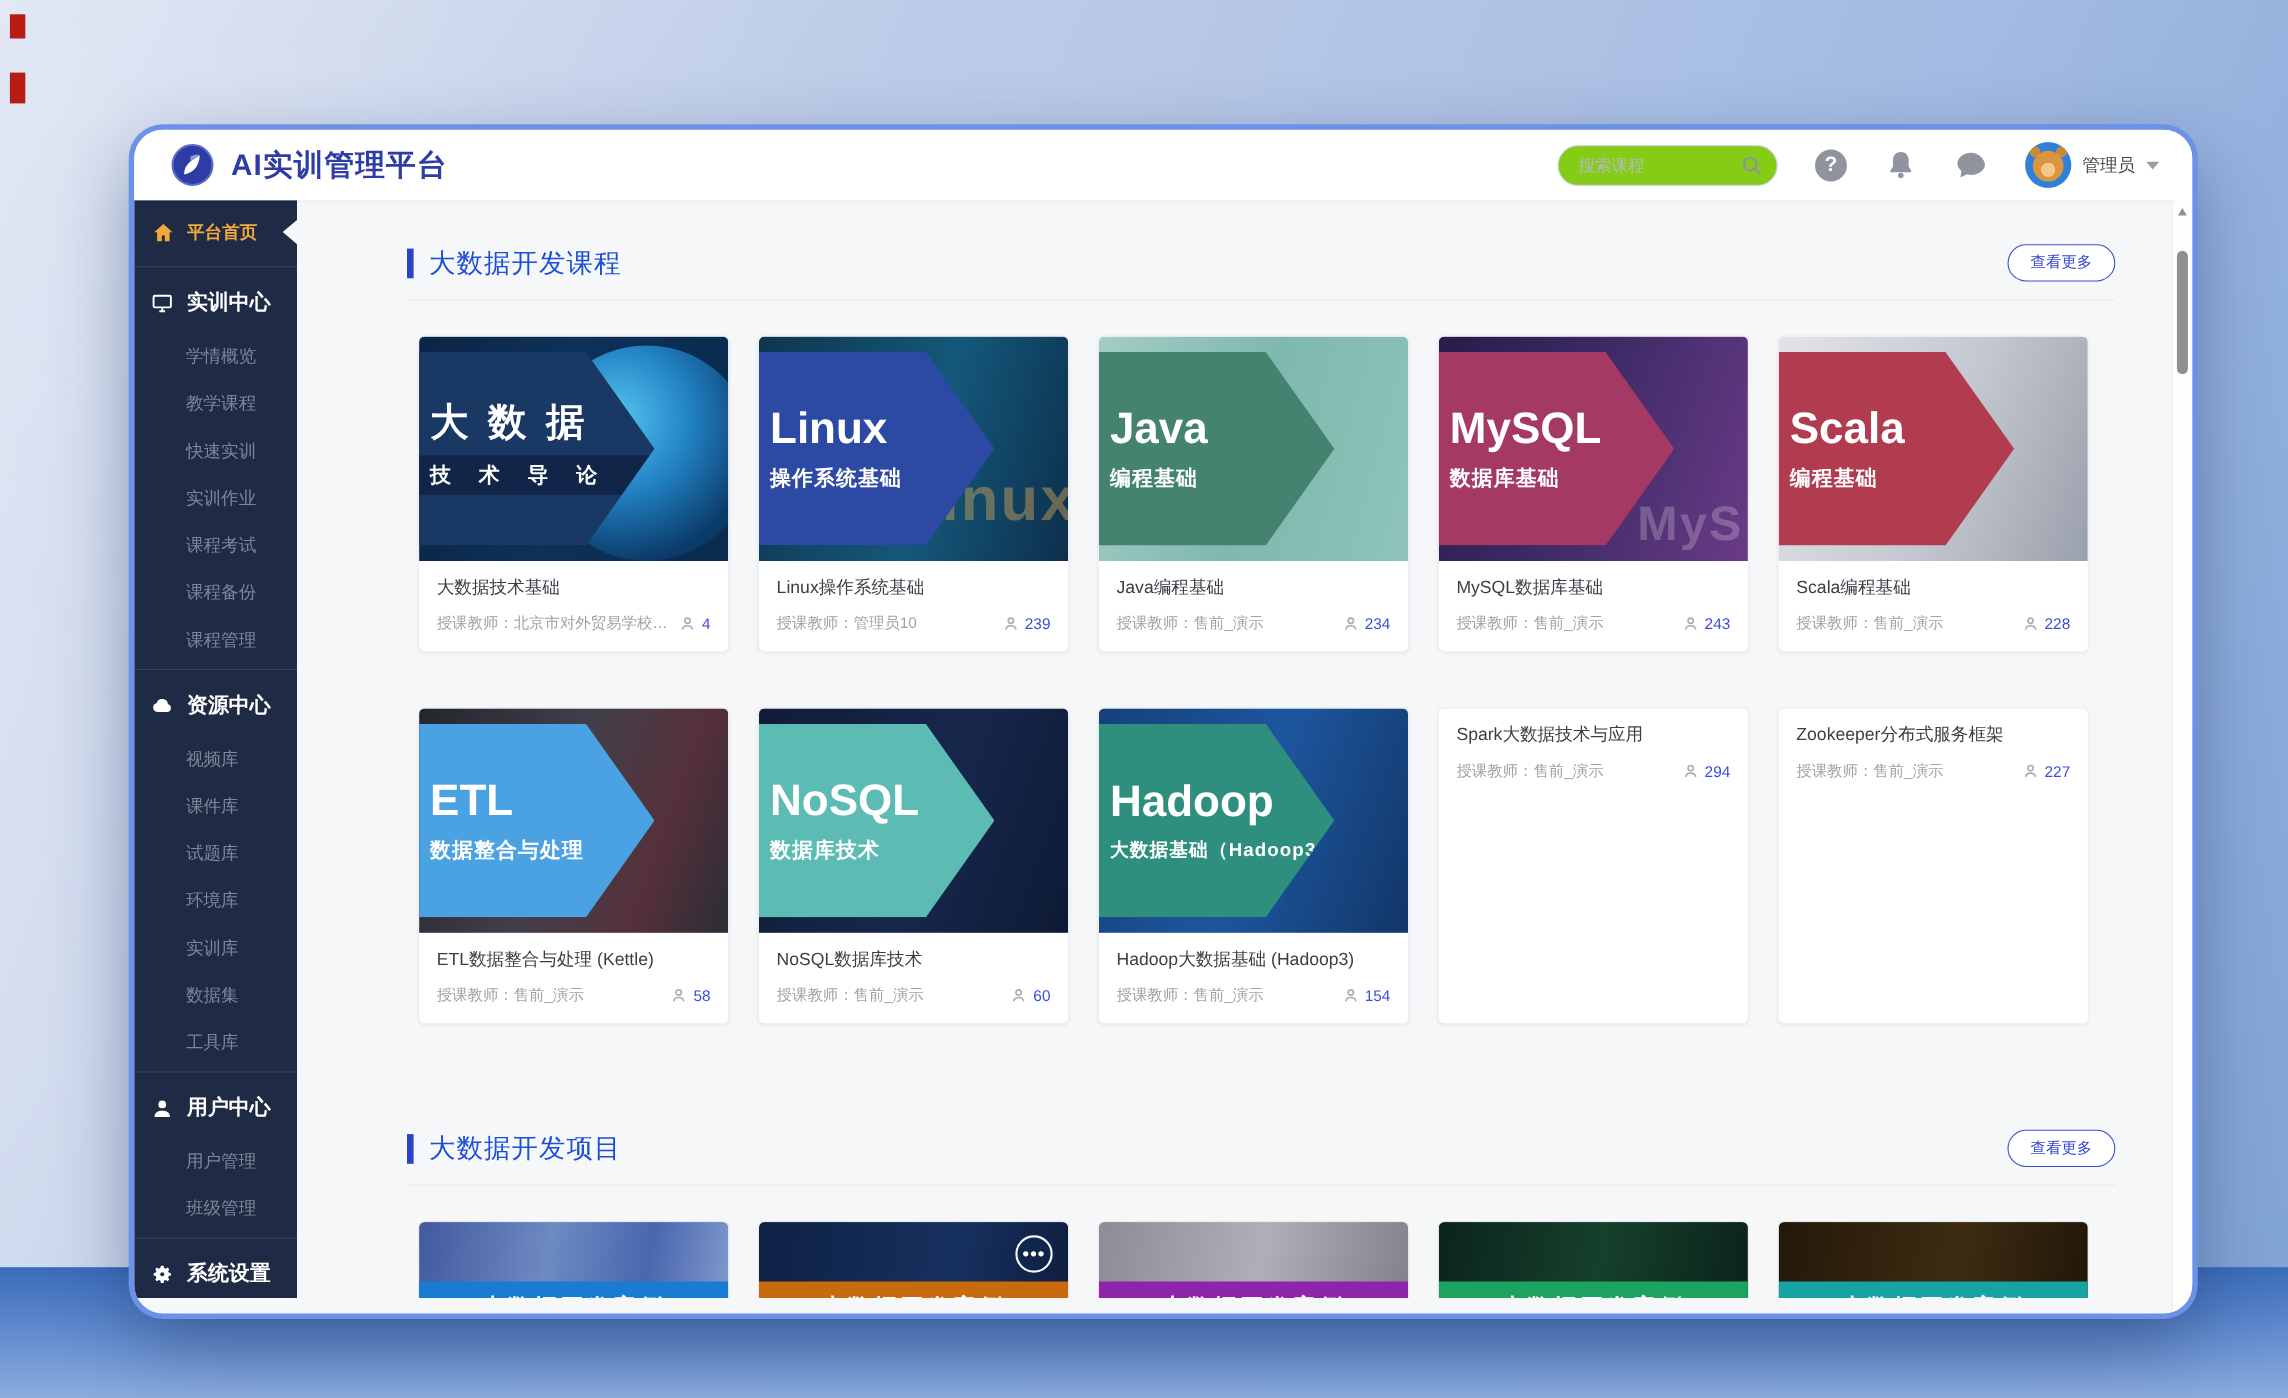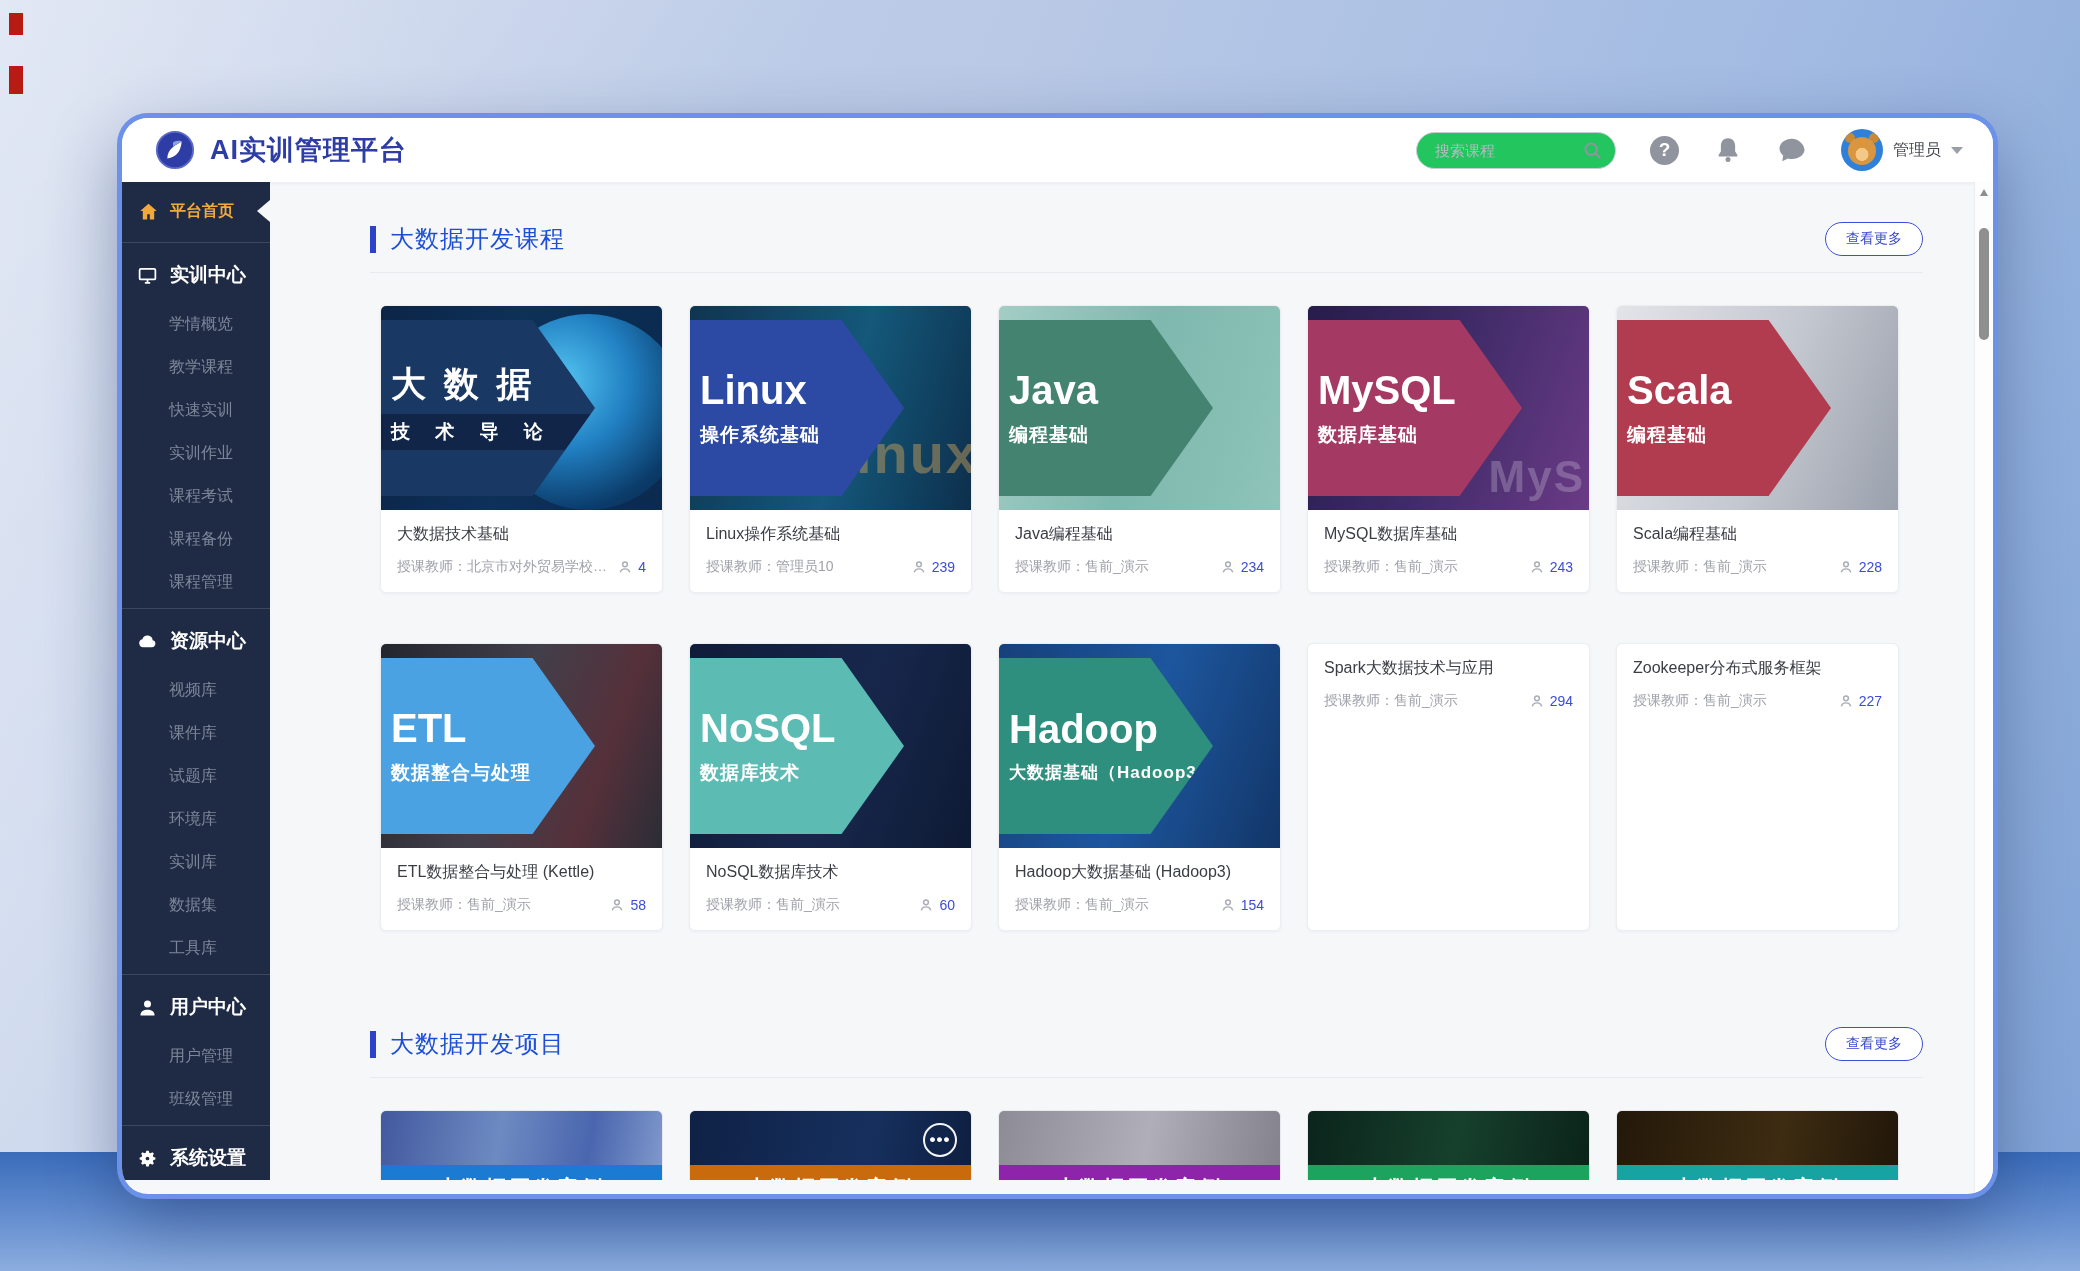--- a/index.html
+++ b/index.html
@@ -30,21 +30,21 @@
     box-shadow:0 0 0 5px #6b91e8, 0 26px 70px rgba(22,42,92,.45); }
 
   
   .hdr { height:64px; background:#fff; display:flex; align-items:center;
     padding:0 30px 0 32px; position:relative; z-index:5; box-shadow:0 1px 4px rgba(20,30,70,.07); }
   .logo { width:42px; height:42px; flex:0 0 auto; }
   .hdr-title { margin-left:14px; font-size:27px; font-weight:bold; color:#2e3da6; letter-spacing:1px; }
   .hdr-right { margin-left:auto; display:flex; align-items:center; gap:34px; }
   .search { position:relative; width:200px; }
   .search input { width:100%; height:37px; border:1px solid #c9cdd6; border-radius:19px;
-    padding:0 44px 0 18px; font-size:15px; color:#555; background:#22c55e; outline:none;
+    padding:0 44px 0 18px; font-size:15px; color:#555; background:#84cc16; outline:none;
     font-family:inherit; }
   .search input::placeholder { color:#b6bac2; }
   .search .mag { position:absolute; right:13px; top:8px; width:21px; height:21px; cursor:pointer; }
   .hicon { width:30px; height:30px; cursor:pointer; }
   .help-circle { width:29px; height:29px; border-radius:50%; background:#8f949e; color:#fff;
     font-size:19px; font-weight:bold; display:flex; align-items:center; justify-content:center; cursor:pointer; }
   .userbox { display:flex; align-items:center; gap:10px; cursor:pointer; }
   .avatar { width:42px; height:42px; border-radius:50%; background:#2f80d8; position:relative; overflow:hidden; }
   .avatar::after { content:""; position:absolute; left:7px; top:8px; width:28px; height:28px;
     border-radius:50%; background:radial-gradient(circle at 50% 62%, #f4c887 0 28%, #d9963f 30% 72%, #b5752b 100%); }

